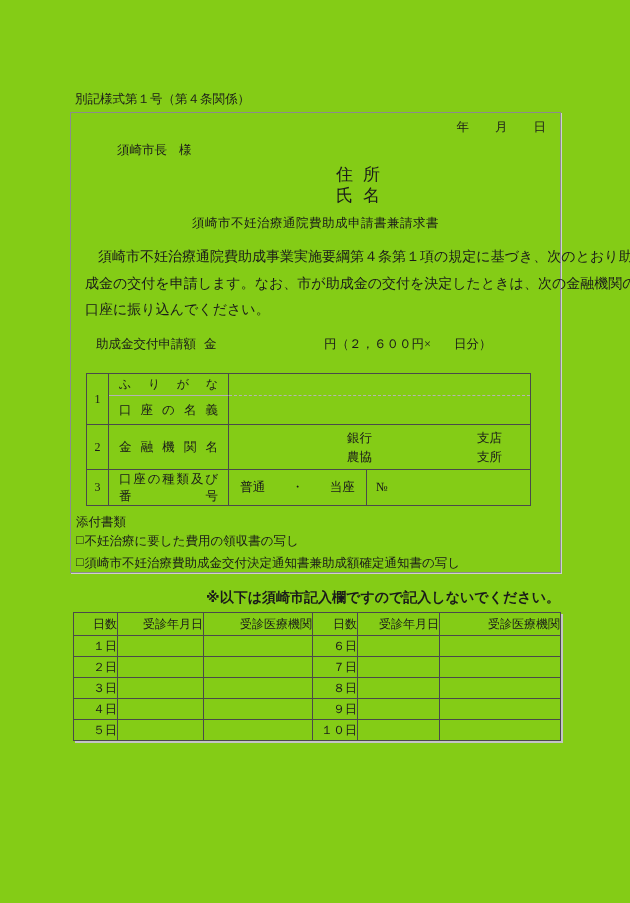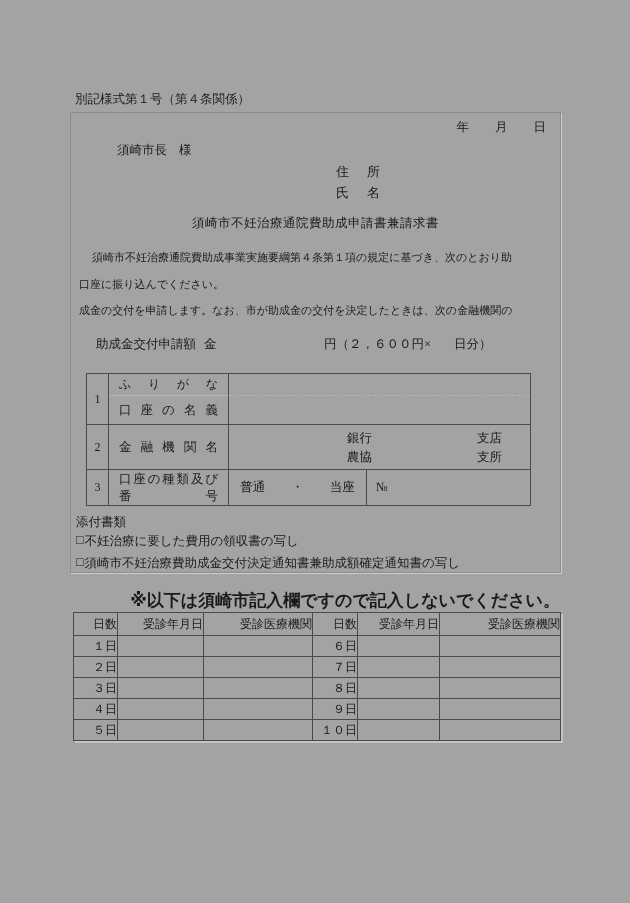--- a/index.html
+++ b/index.html
@@ -4,21 +4,21 @@
 <style>
   html, body {
     margin: 0;
     padding: 0;
     background: #ffffff;
   }
   .page {
     position: relative;
     width: 630px;
     height: 903px;
-    background: #a3a3a3;
+    background: #84cc16;
     color: #1a1a1a;
     font-family: "Liberation Serif", "DejaVu Serif", serif;
     overflow: hidden;
   }
   .abs { position: absolute; }
 
   
   .form-id {
     left: 75px; top: 91px;
     font-size: 12.5px;
@@ -42,37 +42,37 @@
   }
   .addressee {
     left: 18px; top: 29px;
     font-size: 12.5px;
     display: flex; gap: 12px;
     white-space: nowrap;
     margin-left: 28px;
   }
   .fill-label {
     width: 44px;
-    font-size: 13px;
+    font-size: 17px;
     text-align: justify;
     text-align-last: justify;
   }
   .addr-label { left: 265px; top: 50px; }
   .name-label { left: 265px; top: 71px; }
   .form-title {
     left: 0; right: 0; top: 102px;
     text-align: center;
     font-size: 12.5px;
     letter-spacing: 0.5px;
     white-space: nowrap;
   }
   .body-par {
-    left: 8px; top: 131px;
+    left: 14px; top: 131px;
     width: 476px;
-    font-size: 11px;
+    font-size: 14px;
     line-height: 26.5px;
   }
   .body-line { white-space: nowrap; }
   .body-line.indent { text-indent: 13px; }
 
   .amount-line {
     left: 0; right: 0; top: 223px;
     height: 18px;
     font-size: 12.5px;
   }
@@ -129,21 +129,21 @@
   .attach-item1 { left: 5px; top: 420px; }
   .attach-item2 { left: 5px; top: 442px; }
   .attach-item { font-size: 12.5px; white-space: nowrap; display: flex; }
   .checkbox-glyph { margin-right: 1px; }
 
   
   .office-note {
     top: 589px; right: 70px;
     font-family: "Liberation Sans", "DejaVu Sans", sans-serif;
     font-weight: bold;
-    font-size: 17px;
+    font-size: 14px;
     white-space: nowrap;
   }
 
   
   .visit-table {
     left: 73px; top: 612px;
     border-collapse: collapse;
     table-layout: fixed;
     border: 1px solid #4a4a4a;
     box-shadow: 2px 2px 0 #c4c4c4;
@@ -178,22 +178,22 @@
       <span>様</span>
     </div>
 
     <div class="abs fill-label addr-label">住所</div>
     <div class="abs fill-label name-label">氏名</div>
 
     <div class="abs form-title">須崎市不妊治療通院費助成申請書兼請求書</div>
 
     <div class="abs body-par">
       <div class="body-line indent">須崎市不妊治療通院費助成事業実施要綱第４条第１項の規定に基づき、次のとおり助</div>
+      <div class="body-line">成金の交付を申請します。なお、市が助成金の交付を決定したときは、次の金融機関の</div>
       <div class="body-line">口座に振り込んでください。</div>
-      <div class="body-line">成金の交付を申請します。なお、市が助成金の交付を決定したときは、次の金融機関の</div>
     </div>
 
     <div class="abs amount-line">
       <span class="amt-label">助成金交付申請額</span>
       <span class="amt-prefix">金</span>
       <span class="amt-unit">円（２，６００円×</span>
       <span class="amt-suffix">日分）</span>
     </div>
 
     <table class="abs account-table">

